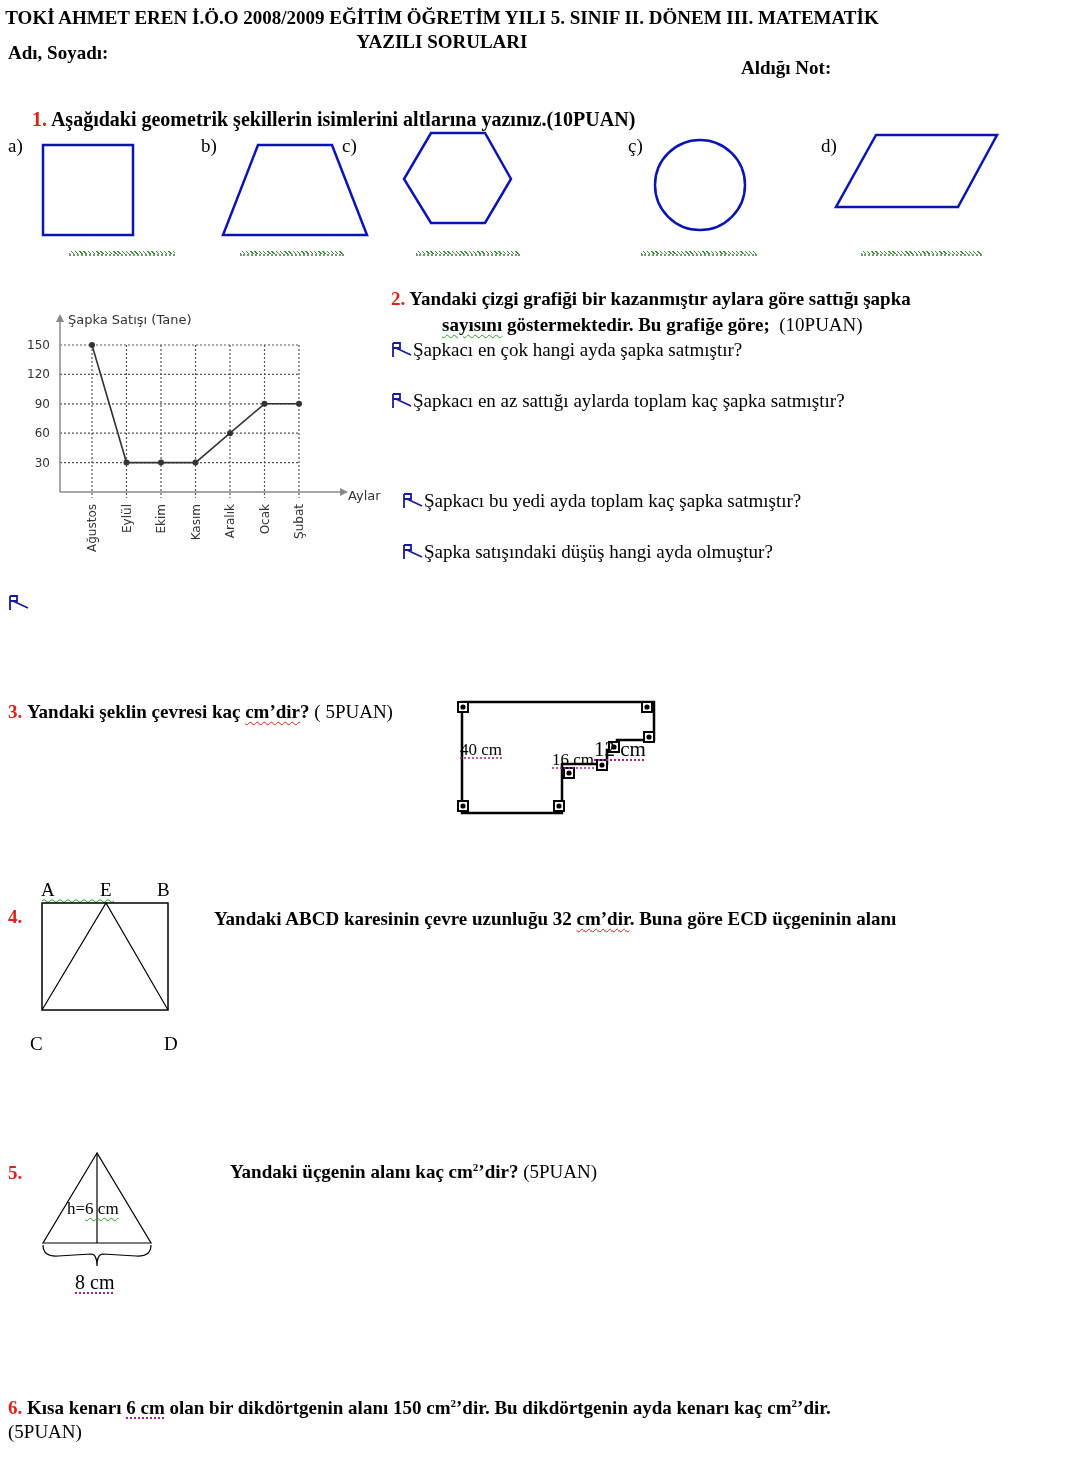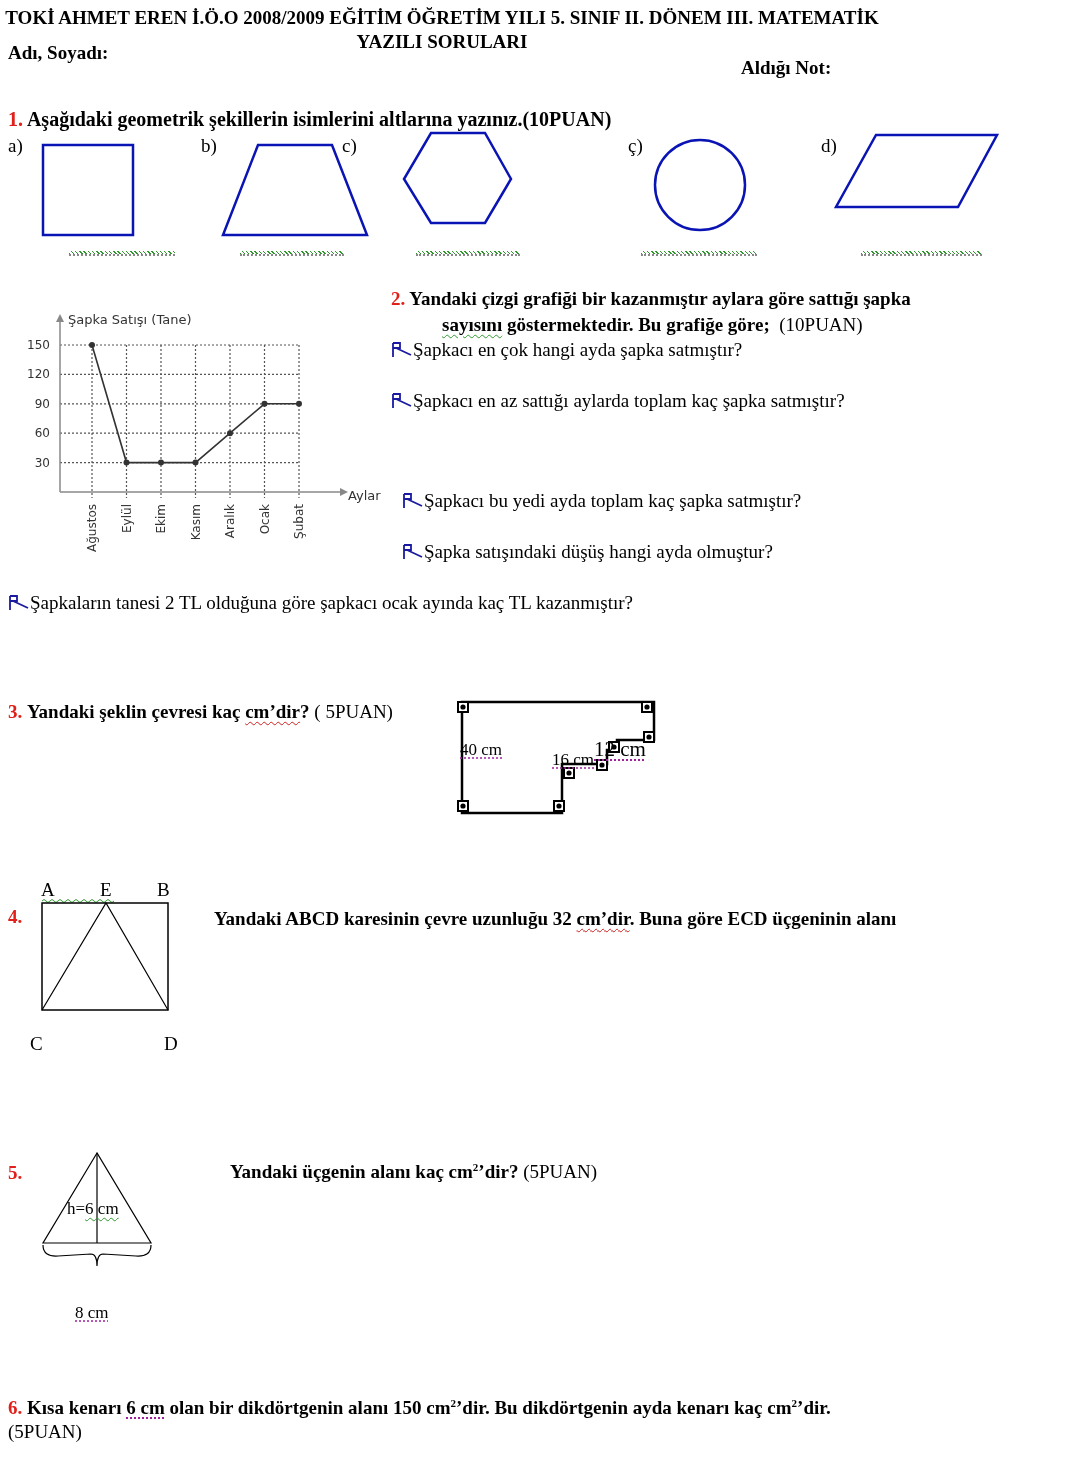--- a/index.html
+++ b/index.html
@@ -2,21 +2,21 @@
 <html><head>
 <meta charset="utf-8">
 <style>
   html, body { margin:0; padding:0; background:#fff; }
   body { width:1075px; height:1463px; position:relative; overflow:hidden;
          font-family:"Liberation Serif", serif; color:#000; }
   .abs { position:absolute; }
   .title { left:0; width:884px; text-align:center; font-weight:bold; font-size:19px; line-height:23px; }
   .bold { font-weight:bold; }
   .f19 { font-size:19px; }
-  .f20 { font-size:20px; }
+  .f20 { font-size:20px;margin-left:24px; }
   .red { color:#e0201a; }
   .wavy-green { text-decoration: underline wavy #2e9a2e; text-decoration-thickness:1px; text-underline-offset:3px; }
   .wavy-red { text-decoration: underline wavy #d02020; text-decoration-thickness:1px; text-underline-offset:3px; }
   .dot-purple { text-decoration: underline dotted #a020a0; text-underline-offset:3px; }
   .answer-line { height:4px; border-bottom:2px dotted #888; }
   .answer-line::after { content:""; display:block; height:3px; margin-top:1px;
      background: repeating-linear-gradient(45deg, #2e9a2e 0 1px, transparent 1px 3px); }
   .flag { display:inline-block; width:22px; vertical-align:-2px; }
   svg text { font-family:"DejaVu Sans", sans-serif; }
   sup { font-size:11px; }
@@ -131,21 +131,21 @@
       </svg></span><span>Şapkacı bu yedi ayda toplam kaç şapka satmıştır?</span>
 </div>
 <div class="abs f19" style="left:402px; top:541px;">
   <span class="flag"><svg width="22" height="16">
         <path d="M2,1 L2,15 M2,1 L9,1 L9,6 L2,6 M5,6 L20,13" stroke="#1a1aa0" stroke-width="1.8" fill="none"></path>
       </svg></span><span>Şapka satışındaki düşüş hangi ayda olmuştur?</span>
 </div>
 <div class="abs f19" style="left:8px; top:592px;">
   <span class="flag"><svg width="22" height="16">
         <path d="M2,1 L2,15 M2,1 L9,1 L9,6 L2,6 M5,6 L20,13" stroke="#1a1aa0" stroke-width="1.8" fill="none"></path>
-      </svg></span><span>Şapkaların tanesi 2 TL olduğuna göre şapkacı ocak ayında kaç TL kazanmıştır?</span>
+      </svg></span>
 </div>
 
 <div class="abs f19" style="left:8px; top:701px;">
   <span class="bold red">3.</span>
   <span class="bold">Yandaki şeklin çevresi kaç </span><span class="bold wavy-red">cm’dir</span><span class="bold">?</span><span> ( 5PUAN)</span>
 </div>
 <svg class="abs" style="left:452px; top:698px;" width="210" height="122">
   <path d="M10,4 L202,4 L202,42 L165,42 L165,52 L155,52 L155,66 L110,66 L110,78 L110,115 L10,115 Z" fill="none" stroke="#000" stroke-width="2.5"></path>
   <g stroke="#000" stroke-width="2" fill="#fff">
     <rect x="6" y="4" width="10" height="10"></rect>
@@ -185,21 +185,21 @@
   <div><span class="bold">Yandaki ABCD karesinin çevre uzunluğu 32 </span><span class="bold wavy-red">cm’dir</span><span class="bold">. Buna göre ECD üçgeninin alanı</span></div>
 </div>
 
 <div class="abs f19 bold red" style="left:8px; top:1162px;">5.</div>
 <svg class="abs" style="left:36px; top:1150px;" width="125" height="118">
   <polygon points="61,3 7,93 115,93" fill="none" stroke="#000" stroke-width="1.2"></polygon>
   <line x1="61" y1="3" x2="61" y2="93" stroke="#000" stroke-width="1.2"></line>
   <path d="M7,95 Q7,107 22,106 L55,104 Q61,104 61,116 Q61,104 67,104 L100,106 Q115,107 115,95" fill="none" stroke="#000" stroke-width="1.2"></path>
 </svg>
 <div class="abs" style="left:67px; top:1199px; font-size:17px;"><span>h=</span><span class="wavy-green">6  cm</span></div>
-<div class="abs dot-purple" style="left:75px; top:1271px; font-size:17px;margin-top:32px;">8 cm</div>
+<div class="abs dot-purple" style="left:75px; top:1271px; font-size:20px;">8 cm</div>
 <div class="abs f19" style="left:230px; top:1161px;">
   <span class="bold">Yandaki üçgenin alanı kaç cm</span><sup class="bold">2</sup><span class="bold">’dir? </span><span>(5PUAN)</span>
 </div>
 
 <div class="abs f19" style="left:8px; top:1391px; line-height:24px;">
   <div><span class="bold red">6.</span><span class="bold"> Kısa kenarı </span><span class="bold dot-purple">6 cm</span><span class="bold"> olan bir dikdörtgenin alanı 150 cm</span><sup class="bold">2</sup><span class="bold">’dir. Bu dikdörtgenin ayda kenarı kaç cm</span><sup class="bold">2</sup><span class="bold">’dir.</span></div>
   <div>(5PUAN)</div>
 </div>
 
 </body></html>

